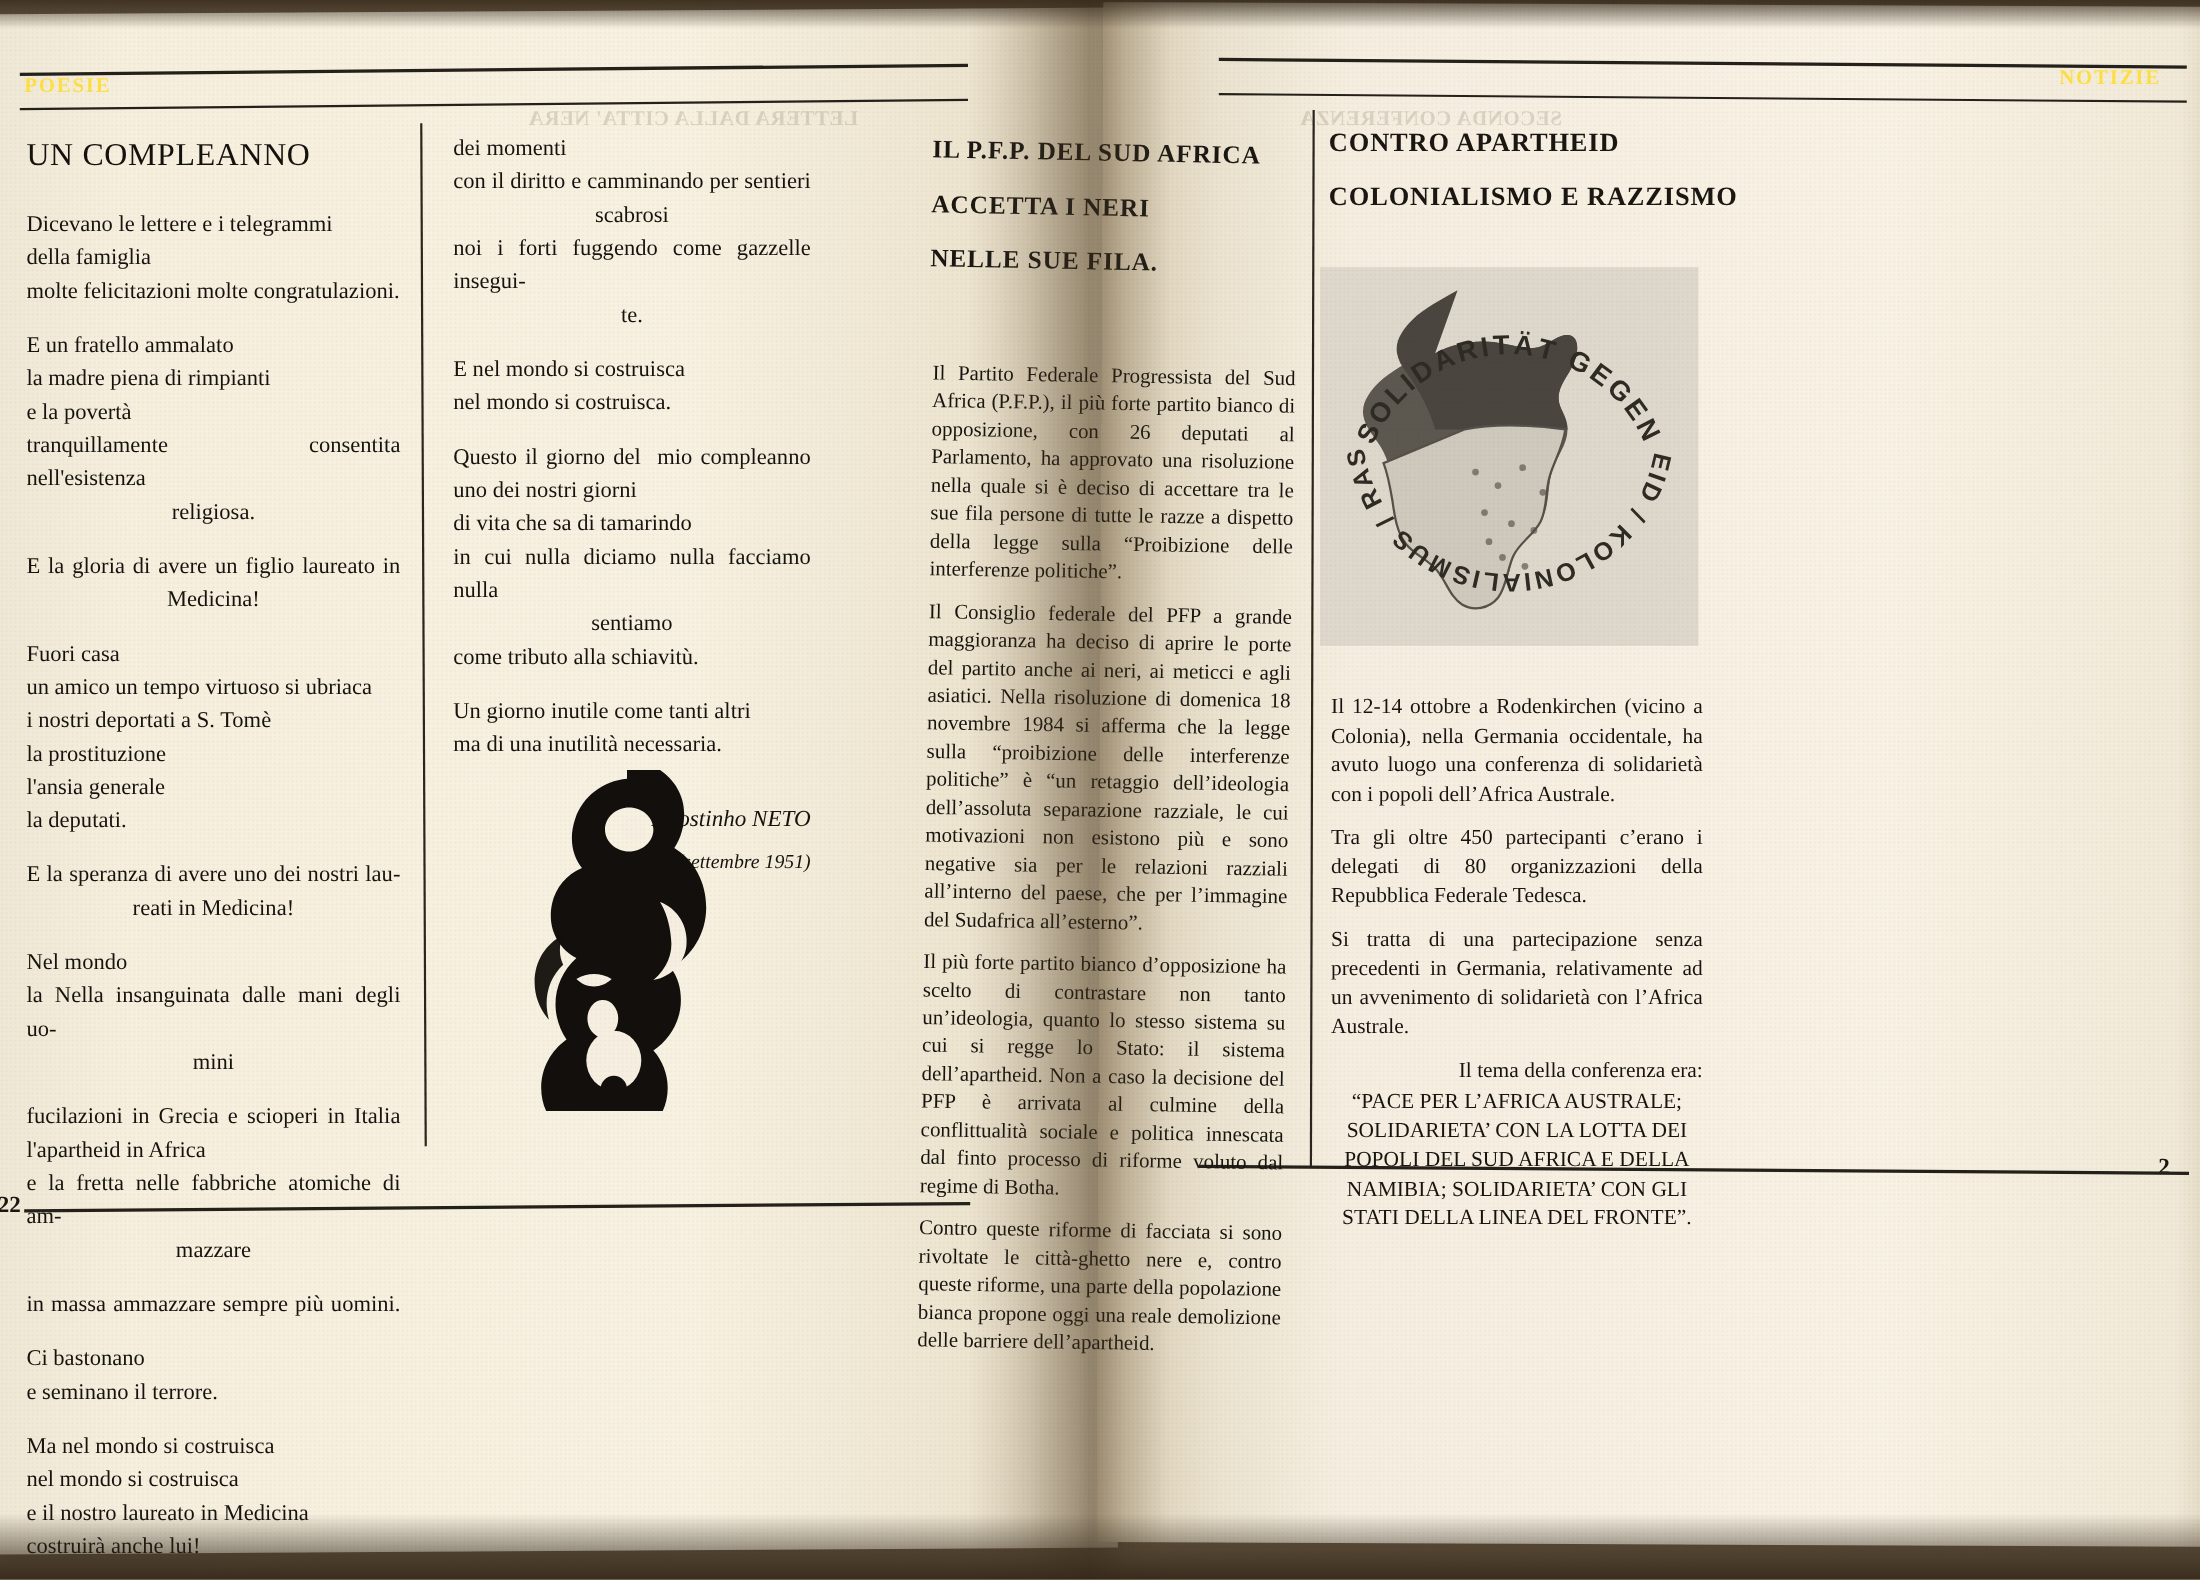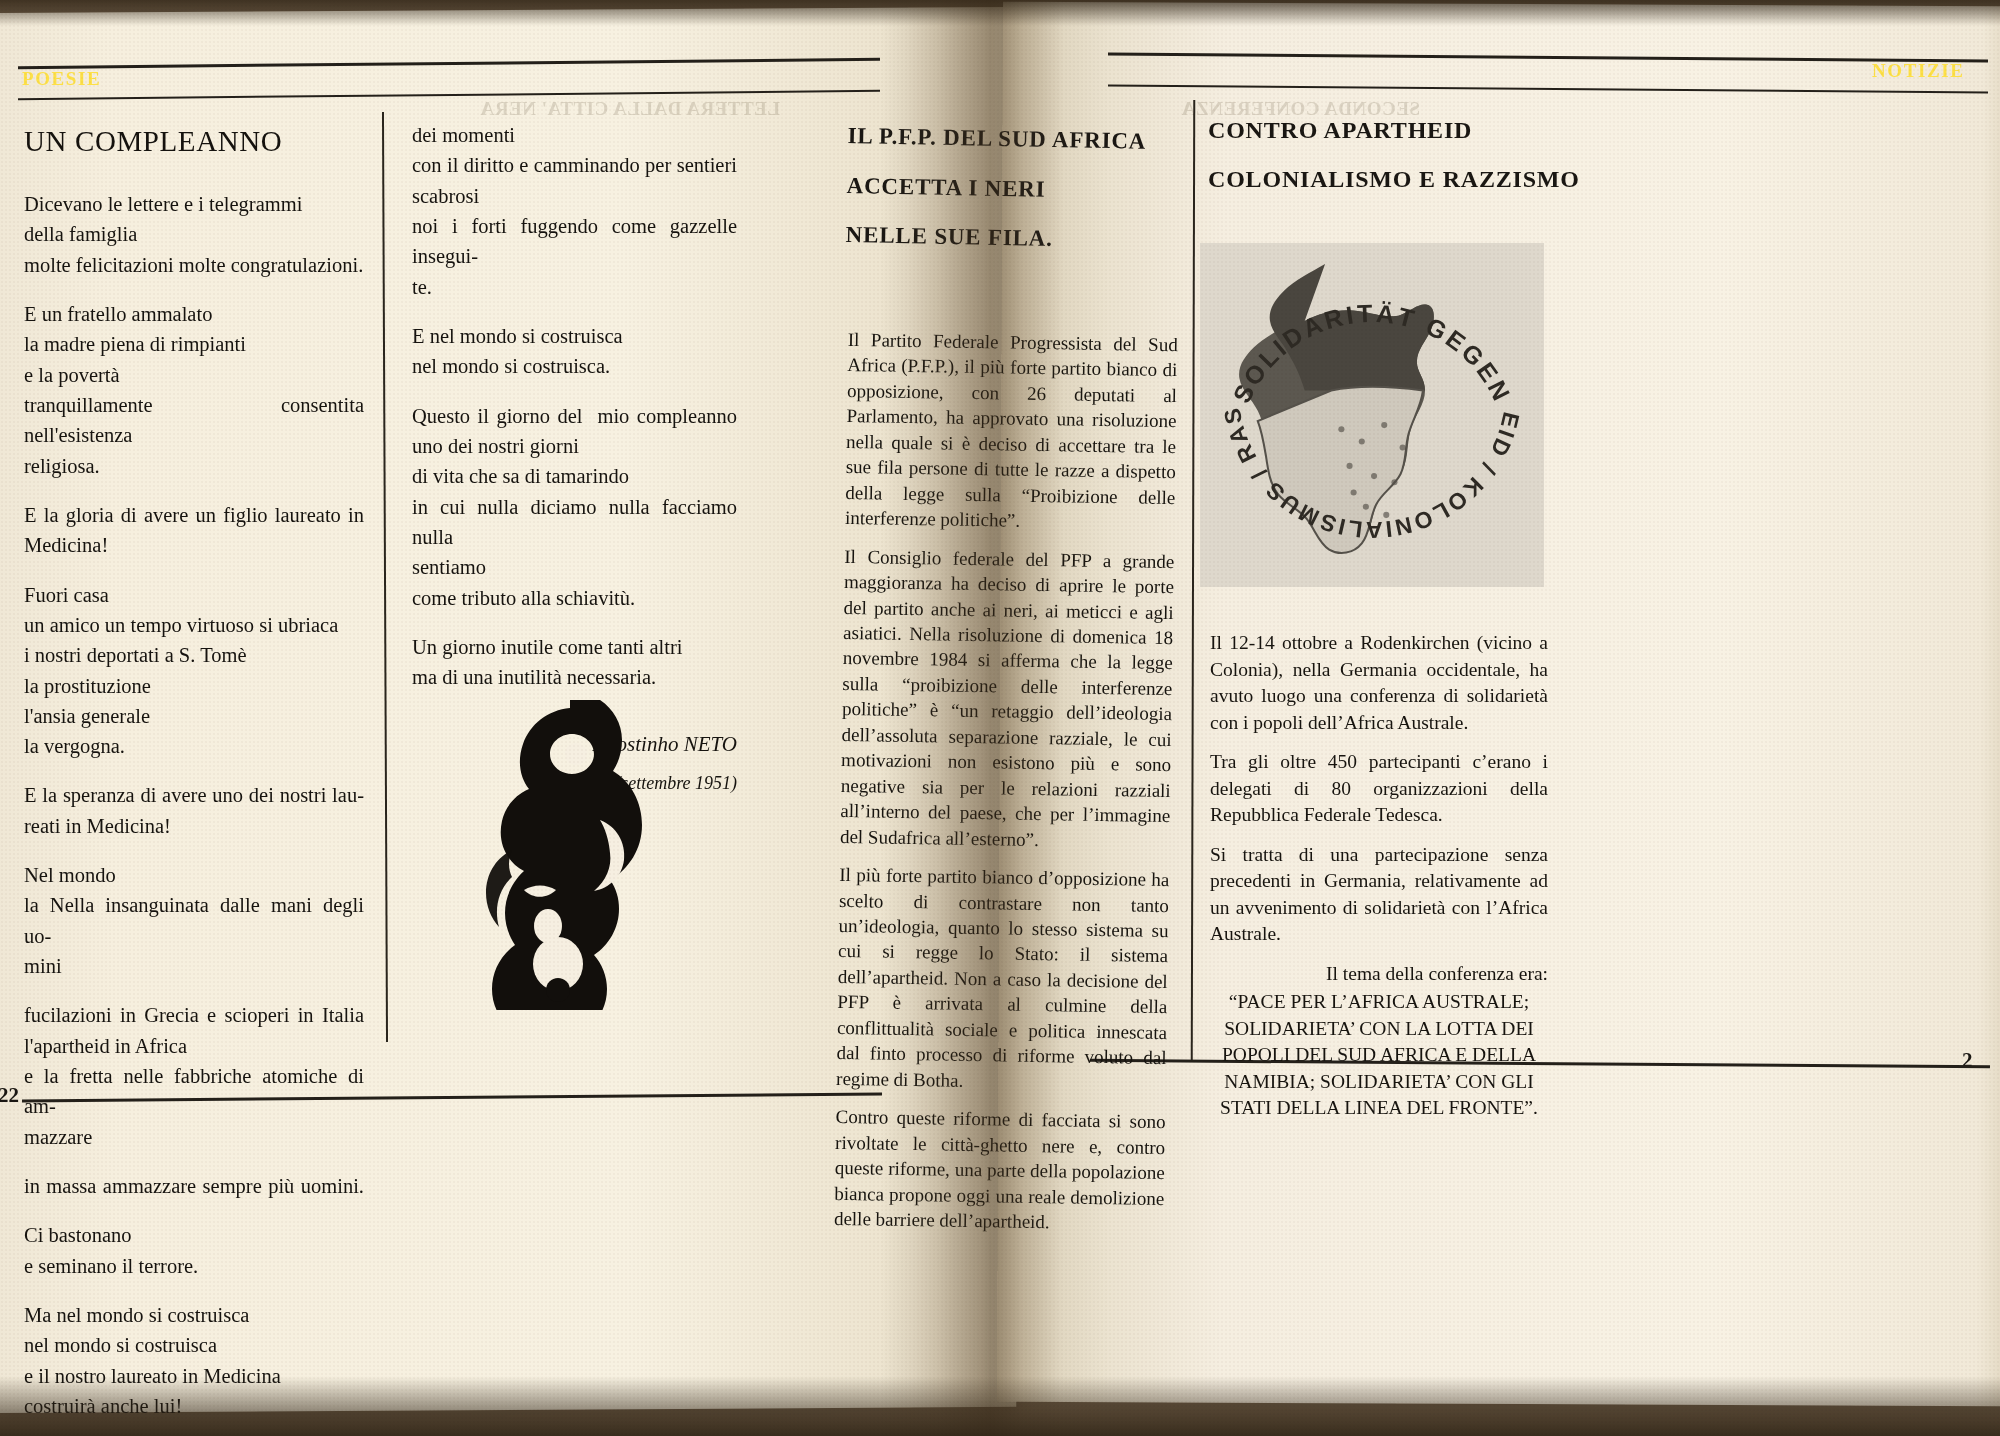--- a/index.html
+++ b/index.html
@@ -95,21 +95,21 @@
   
   .col { position: absolute; }
   .poem {
     font-size: 20.5px;
     line-height: 1.48;
     color: #16130f;
   }
   .poem .stanza { margin-bottom: 19px; }
   .poem .ln { white-space: pre-wrap; }
   .ln.just { text-align: justify; text-align-last: justify; }
-  .ln.right { text-align: left; }
+  .ln.right { text-align: center; }
 
   .poem-title {
     font-size: 29px;
     letter-spacing: 0.6px;
     margin-bottom: 26px;
     color: #15120e;
   }
 
   .byline {
     font-style: italic;
@@ -233,21 +233,21 @@
       <div class="ln just">E la gloria di avere un figlio laureato in</div>
       <div class="ln right">Medicina!</div>
     </div>
 
     <div class="stanza">
       <div class="ln">Fuori casa</div>
       <div class="ln">un amico un tempo virtuoso si ubriaca</div>
       <div class="ln">i nostri deportati a S. Tomè</div>
       <div class="ln">la prostituzione</div>
       <div class="ln">l'ansia generale</div>
-      <div class="ln">la vergogna.</div>
+      <div class="ln">la deputati.</div>
     </div>
 
     <div class="stanza">
       <div class="ln just">E la speranza di avere uno dei nostri lau-</div>
       <div class="ln right">reati in Medicina!</div>
     </div>
 
     <div class="stanza">
       <div class="ln">Nel mondo</div>
       <div class="ln just">la Nella insanguinata dalle mani degli uo-</div>

